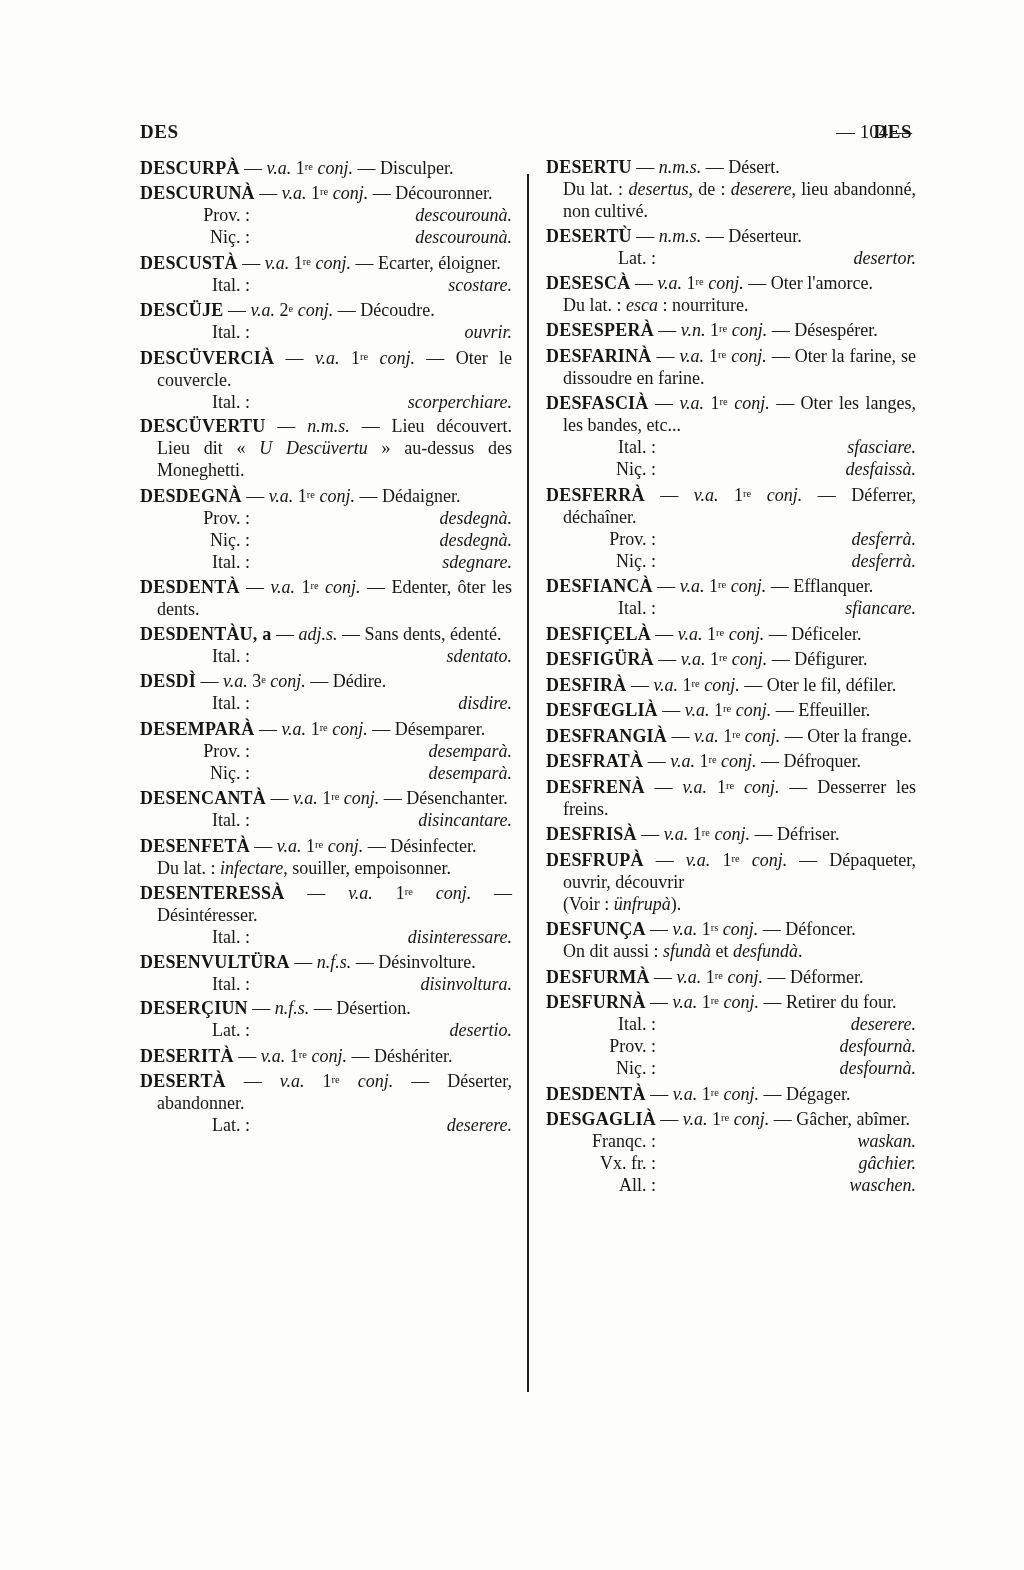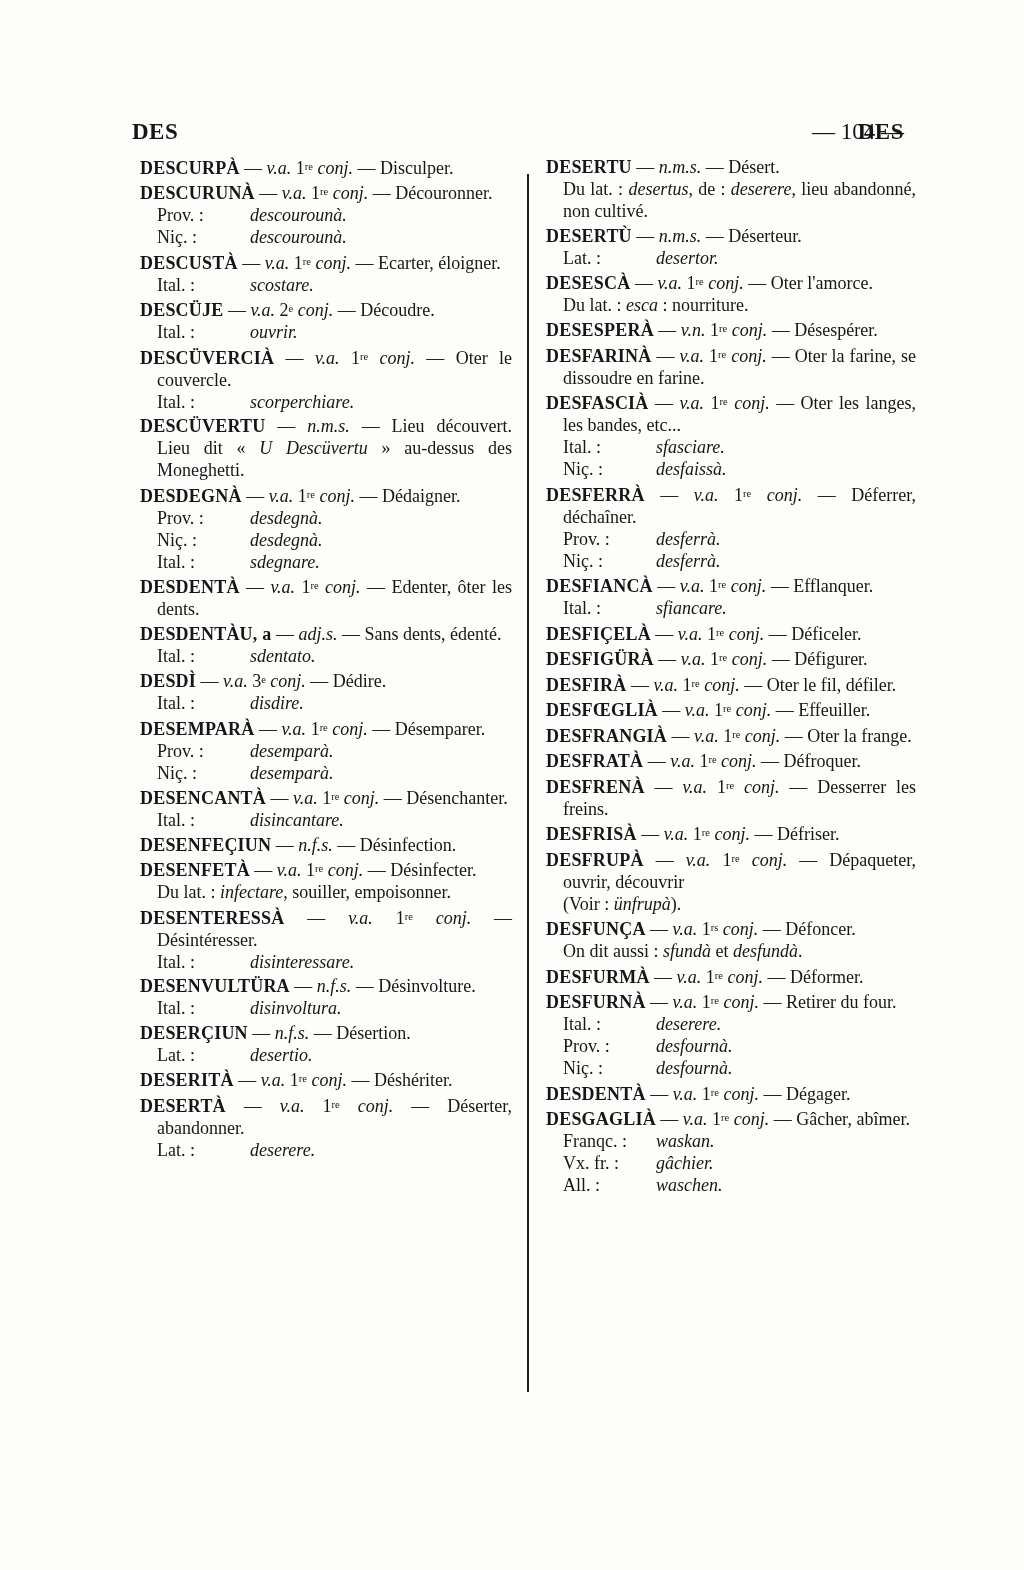--- a/index.html
+++ b/index.html
@@ -4,22 +4,22 @@
 <style>
   html,body{margin:0;padding:0;}
   body{
     width:1024px;height:1570px;position:relative;
     background:#fdfdfb;color:#161616;
     font-family:"Liberation Serif", serif;
     overflow:hidden;
   }
   .page{position:absolute;inset:0;background:#fdfdfb;}
   .page-header{
-    position:absolute;top:121px;left:132px;width:772px;height:24px;
-    font-size:23px;line-height:22px;
+    position:absolute;top:121px;left:140px;width:772px;height:24px;
+    font-size:19px;line-height:22px;
   }
   .ph-left{position:absolute;left:0;top:0;font-weight:700;letter-spacing:0.5px;}
   .ph-right{position:absolute;right:0;top:0;font-weight:700;letter-spacing:0.5px;}
   .ph-center{position:absolute;left:0;right:0;top:0;text-align:right;}
   .column{
     position:absolute;top:156px;
     font-size:18px;line-height:22px;
   }
   .col-1{left:140px;width:372px;}
   .col-2{left:546px;width:370px;}
@@ -29,21 +29,21 @@
   }
   .entry{margin:0 0 2.5px 0;}
   .entry-text{
     padding-left:17px;text-indent:-17px;
     text-align:justify;
   }
   .head{font-weight:700;letter-spacing:0.2px;}
   .seg-i{font-style:italic;}
   .seg-r{font-style:normal;}
   .seg-u{font-size:10.5px;vertical-align:0.38em;letter-spacing:0;}
-  .sub-tab{margin-left:17px;display:flex;}
+  .sub-tab{margin-left:17px;display:flex;text-align:right;}
   .sub-label{flex:0 0 93px;}
   .sub-value{flex:1;}
   .sub-flow{margin-left:17px;text-align:justify;}
 </style>
 </head>
 <body>
 
 <div class="page">
 
   <div class="page-header">
@@ -137,23 +137,20 @@
         </div>
       </div>
       <div class="entry">
         <div class="entry-text"><span class="head">DESENCANTÀ</span><span class="seg seg-r"> — </span><span class="seg seg-i">v.a.</span><span class="seg seg-r"> 1</span><span class="seg seg-u">re</span><span class="seg seg-i"> conj.</span><span class="seg seg-r"> — Désenchanter.</span></div>
         <div class="sub-tab">
           <span class="sub-label">Ital. :</span>
           <span class="sub-value"><span class="seg seg-i">disincantare.</span></span>
         </div>
       </div>
       <div class="entry">
-        <div class="entry-text"><span class="head">DESENFEÇIUN</span><span class="seg seg-r"> — </span><span class="seg seg-i">n.f.s.</span><span class="seg seg-r"> — Désinfection.</span></div>
-      </div>
-      <div class="entry">
         <div class="entry-text"><span class="head">DESENFETÀ</span><span class="seg seg-r"> — </span><span class="seg seg-i">v.a.</span><span class="seg seg-r"> 1</span><span class="seg seg-u">re</span><span class="seg seg-i"> conj.</span><span class="seg seg-r"> — Désinfecter.</span></div>
         <div class="sub-flow"><span class="seg seg-r">Du lat. : </span><span class="seg seg-i">infectare</span><span class="seg seg-r">, souiller, empoisonner.</span></div>
       </div>
       <div class="entry">
         <div class="entry-text"><span class="head">DESENTERESSÀ</span><span class="seg seg-r"> — </span><span class="seg seg-i">v.a.</span><span class="seg seg-r"> 1</span><span class="seg seg-u">re</span><span class="seg seg-i"> conj.</span><span class="seg seg-r"> — Désintéresser.</span></div>
         <div class="sub-tab">
           <span class="sub-label">Ital. :</span>
           <span class="sub-value"><span class="seg seg-i">disinteressare.</span></span>
         </div>
       </div>

